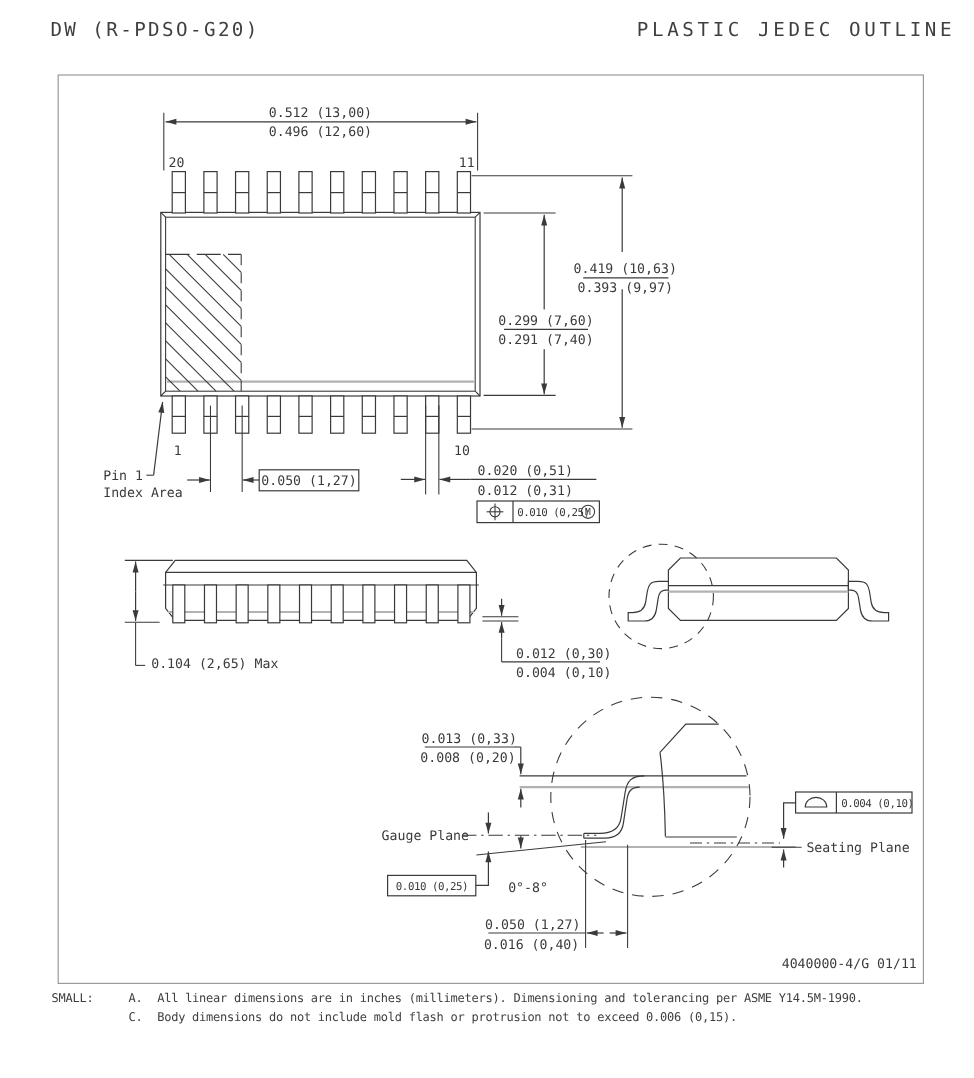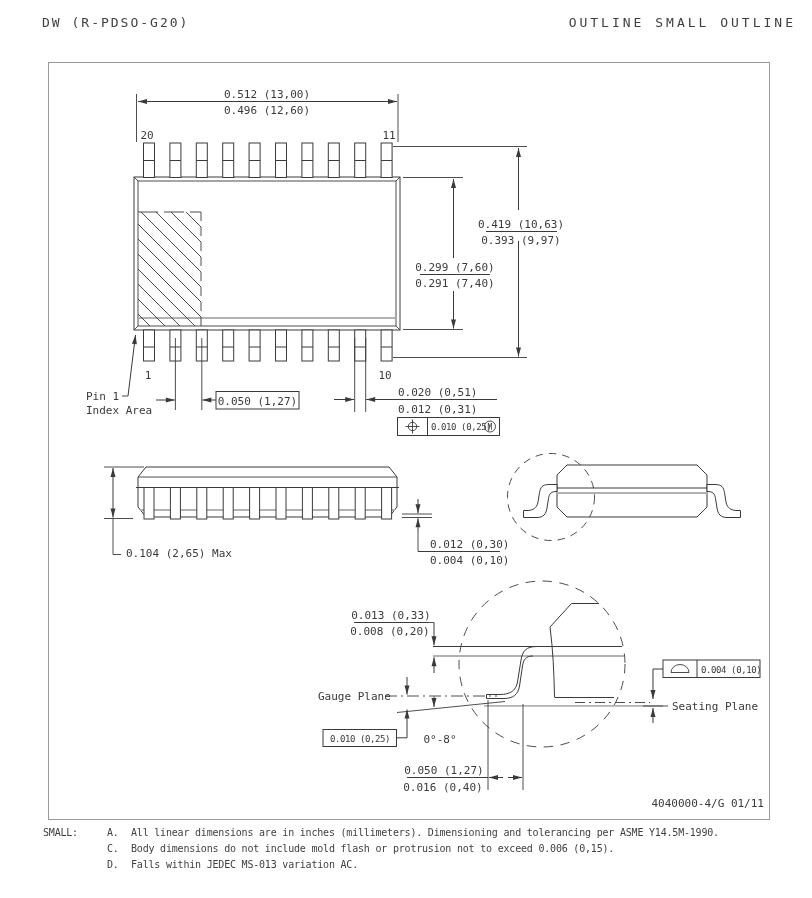--- a/index.html
+++ b/index.html
@@ -1,17 +1,17 @@
 <!DOCTYPE html>
 <html><head>
 <meta charset="utf-8">
 <style>
   html,body{margin:0;padding:0;background:#fff;}
   body{width:812px;height:898px;position:relative;font-family:"DejaVu Sans Mono",monospace;color:#3a3a3a;overflow:hidden;}
-  .title{position:absolute;top:15px;font-size:13px;white-space:nowrap;color:#3f3f3f;text-align:right;}
+  .title{position:absolute;top:15px;font-size:16px;white-space:nowrap;color:#3f3f3f;text-align:right;}
   .title-left{left:42px;letter-spacing:2px;}
   .title-right{right:16px;letter-spacing:3px;}
   svg{position:absolute;left:0;top:0;}
   svg text{font-family:"DejaVu Sans Mono",monospace;font-size:11px;fill:#3a3a3a;}
   .t-mid{text-anchor:middle;}
   .t-end{text-anchor:end;}
   .fcf-txt{font-size:9px;letter-spacing:-0.4px;}
   .m-txt{font-size:8px;text-anchor:middle;}
   .ln{stroke:#3a3a3a;stroke-width:1;fill:none;}
   .lt{stroke:#3a3a3a;stroke-width:0.9;fill:none;}
@@ -20,21 +20,21 @@
   .nofill{fill:none;}
   .notes{position:absolute;left:43px;top:825px;font-size:10px;letter-spacing:-0.2px;line-height:16px;white-space:nowrap;color:#3f3f3f;}
   .nrow{height:16px;}
   .nlab{display:inline-block;width:64px;}
   .nid{display:inline-block;width:24px;}
 </style>
 </head>
 <body>
 
 <div class="title title-left">DW (R-PDSO-G20)</div>
-<div class="title title-right">OUTLINE SMALL OUTLINE</div>
+<div class="title title-right">PLASTIC JEDEC OUTLINE</div>
 
 <svg width="812" height="898" viewBox="0 0 812 898">
   <defs>
     <marker id="ah" viewBox="0 0 10 6" refX="9.5" refY="3" markerWidth="10" markerHeight="6" orient="auto">
       <path d="M0.5,0.5 L9.5,3 L0.5,5.5 Z" fill="#3a3a3a"></path>
     </marker>
     <g id="pinT">
         <rect x="-5.5" y="143" width="11" height="34.5" fill="#fff" stroke="#3a3a3a"></rect>
         <line x1="-5.5" y1="160.5" x2="5.5" y2="160.5" stroke="#3a3a3a"></line>
       </g>
@@ -295,16 +295,13 @@
   <text class="t-end" x="764" y="807">4040000-4/G 01/11</text>
 </svg>
 
 <div class="notes">
   <div class="nrow">
     <span class="nlab">SMALL:</span><span class="nid">A.</span><span>All linear dimensions are in inches (millimeters). Dimensioning and tolerancing per ASME Y14.5M-1990.</span>
   </div>
   <div class="nrow">
     <span class="nlab"></span><span class="nid">C.</span><span>Body dimensions do not include mold flash or protrusion not to exceed 0.006 (0,15).</span>
   </div>
-  <div class="nrow">
-    <span class="nlab"></span><span class="nid">D.</span><span>Falls within JEDEC MS-013 variation AC.</span>
-  </div>
 </div>
 
 </body></html>

